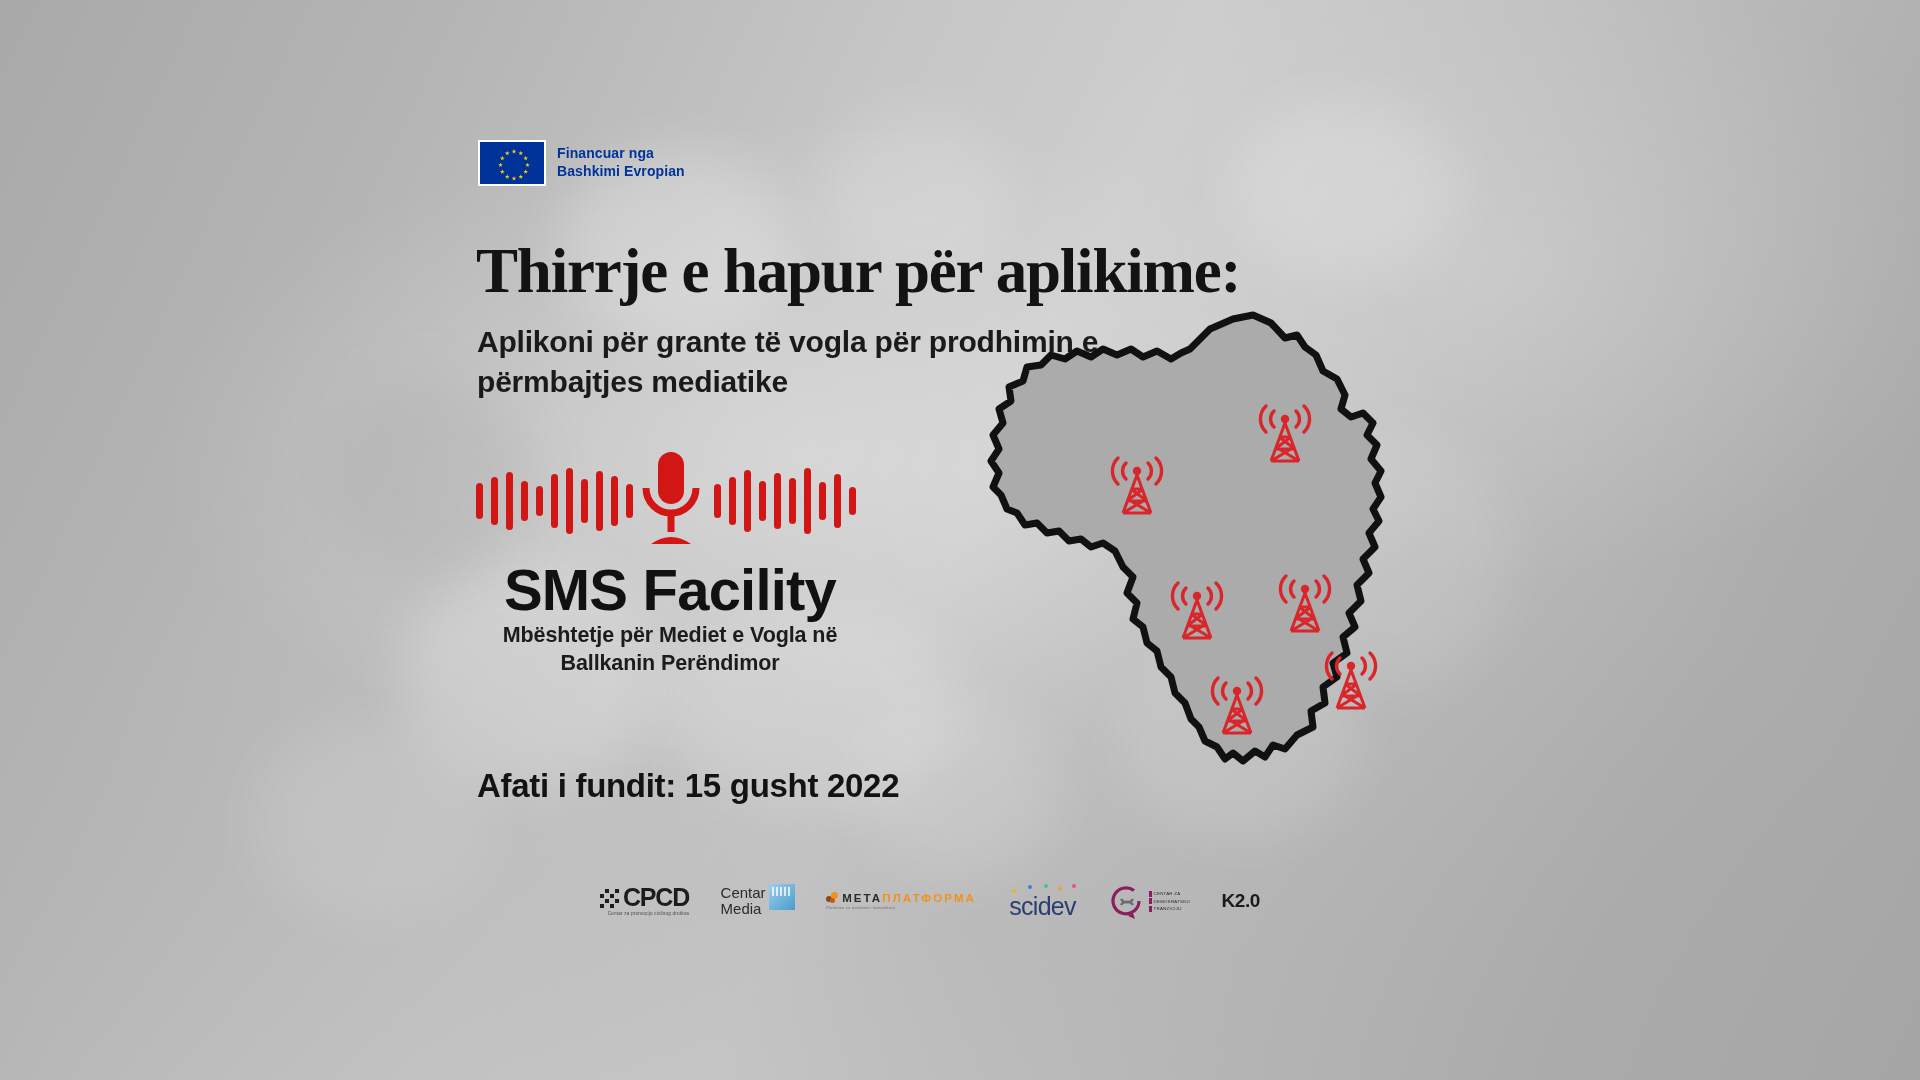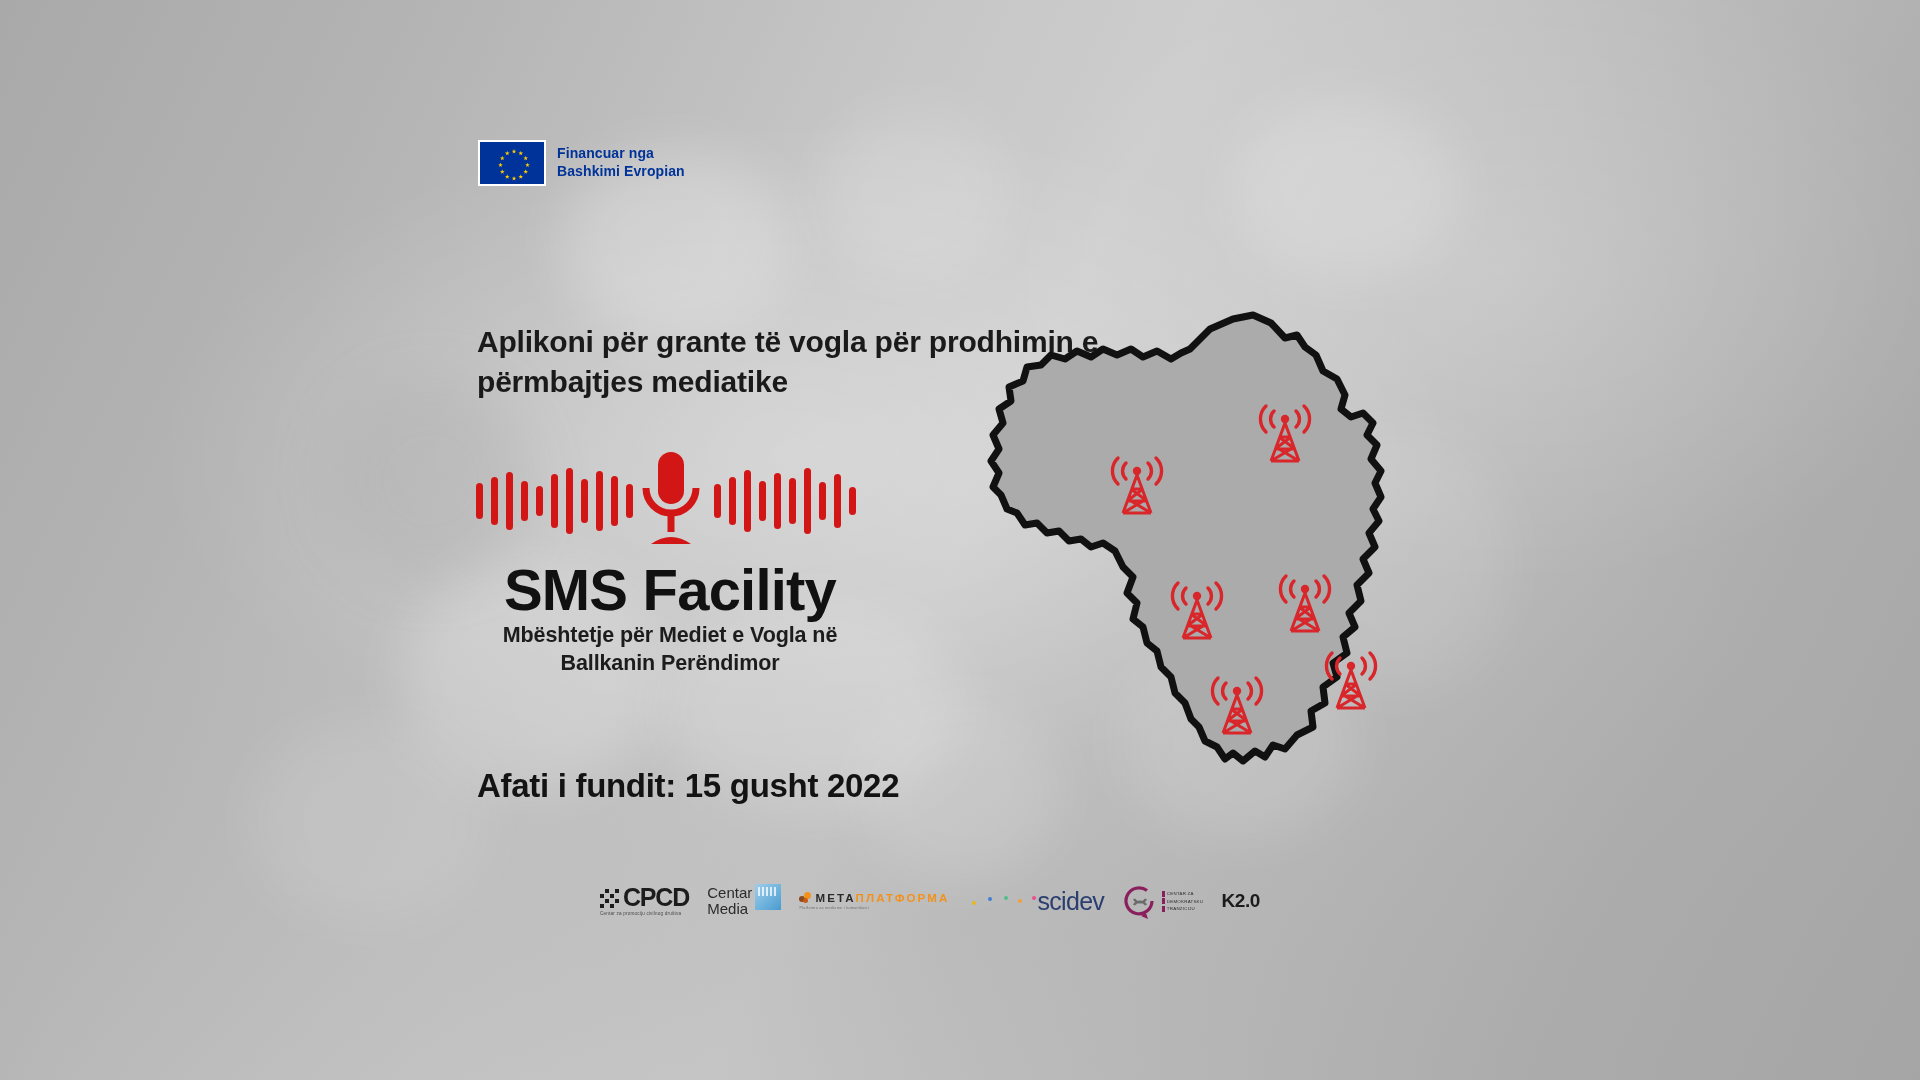--- a/index.html
+++ b/index.html
@@ -116,21 +116,21 @@
 
   
   #logo-strip {
     position:absolute; left:600px; top:865px;
     width:660px; height:72px;
     display:flex; align-items:center; justify-content:space-between;
   }
   .logo { display:flex; align-items:center; flex:none; }
 
   
-  .cpcd-mark { display:flex; flex-direction:column; align-items:flex-start; }
+  .cpcd-mark { display:flex; flex-direction:column; align-items:flex-end; }
   .cpcd-row { display:flex; align-items:flex-end; gap:4px; }
   .cpcd-checks { display:grid; grid-template-columns:repeat(4,4px); grid-auto-rows:4px; gap:1px; }
   .cpcd-checks i { background:#1c1c1c; display:block; width:4px; height:4px; }
   .cpcd-checks i.off { background:transparent; }
   .cpcd-word { font-size:25px; font-weight:bold; color:#1c1c1c; letter-spacing:-1.2px; line-height:0.9; }
   .cpcd-sub { font-size:4.6px; color:#4a4a4a; letter-spacing:0.2px; margin-top:3px; white-space:nowrap; }
 
   
   .thomson { display:flex; align-items:center; gap:3px; }
   .thomson-word { font-size:15px; color:#2b2b2b; line-height:1.06; font-weight:normal; }
@@ -146,21 +146,21 @@
 
   
   .meta { display:flex; flex-direction:column; align-items:flex-start; }
   .meta-row { display:flex; align-items:flex-end; gap:3px; }
   .meta-dots { position:relative; width:13px; height:12px; }
   .meta-dots span { position:absolute; border-radius:50%; }
   .meta-word { font-size:11.5px; font-weight:bold; letter-spacing:2.1px; display:flex; }
   .meta-sub { font-size:3.6px; color:#6b6b6b; letter-spacing:0.35px; margin-top:2px; white-space:nowrap; }
 
   
-  .scidev { display:flex; flex-direction:row; align-items:center; }
+  .scidev { display:flex; flex-direction:column; align-items:center; }
   .scidev-dots { position:relative; width:70px; height:10px; }
   .scidev-dots span { position:absolute; width:4px; height:4px; border-radius:50%; }
   .scidev-word { font-size:25px; color:#2a3e70; letter-spacing:-0.7px; line-height:1; font-weight:normal; }
 
   
   .cdt { display:flex; align-items:center; gap:4px; }
   .cdt-lines { display:flex; flex-direction:column; gap:1.5px; }
   .cdt-line { display:flex; align-items:center; gap:2px; }
   .cdt-bar { width:2.5px; height:6px; background:#8b1f5e; }
   .cdt-txt { font-size:4.4px; color:#2c2c2c; letter-spacing:0.25px; white-space:nowrap; }
@@ -200,20 +200,21 @@
           <div class="star" style="left: 18px; top: 20.5px;"></div>
           <div class="star" style="left: 19.8087px; top: 13.75px;"></div>
           <div class="star" style="left: 24.75px; top: 8.80866px;"></div>
         </div>
       <div id="eu-text">
         <div>Financuar nga</div>
         <div>Bashkimi Evropian</div>
       </div>
     </div>
 
+    <div id="headline">Thirrje e hapur për aplikime:</div>
 
     <div id="subhead">Aplikoni për grante të vogla për prodhimin e përmbajtjes mediatike</div>
 
     <div id="sms-lockup">
       <div id="wave-mic">
         <svg width="400" height="105" viewBox="0 0 400 105">
           <g fill="#D21616">
 
             <rect x="6" y="35" width="7" height="36" rx="3.5"></rect>
             <rect x="21" y="29" width="7" height="48" rx="3.5"></rect>

